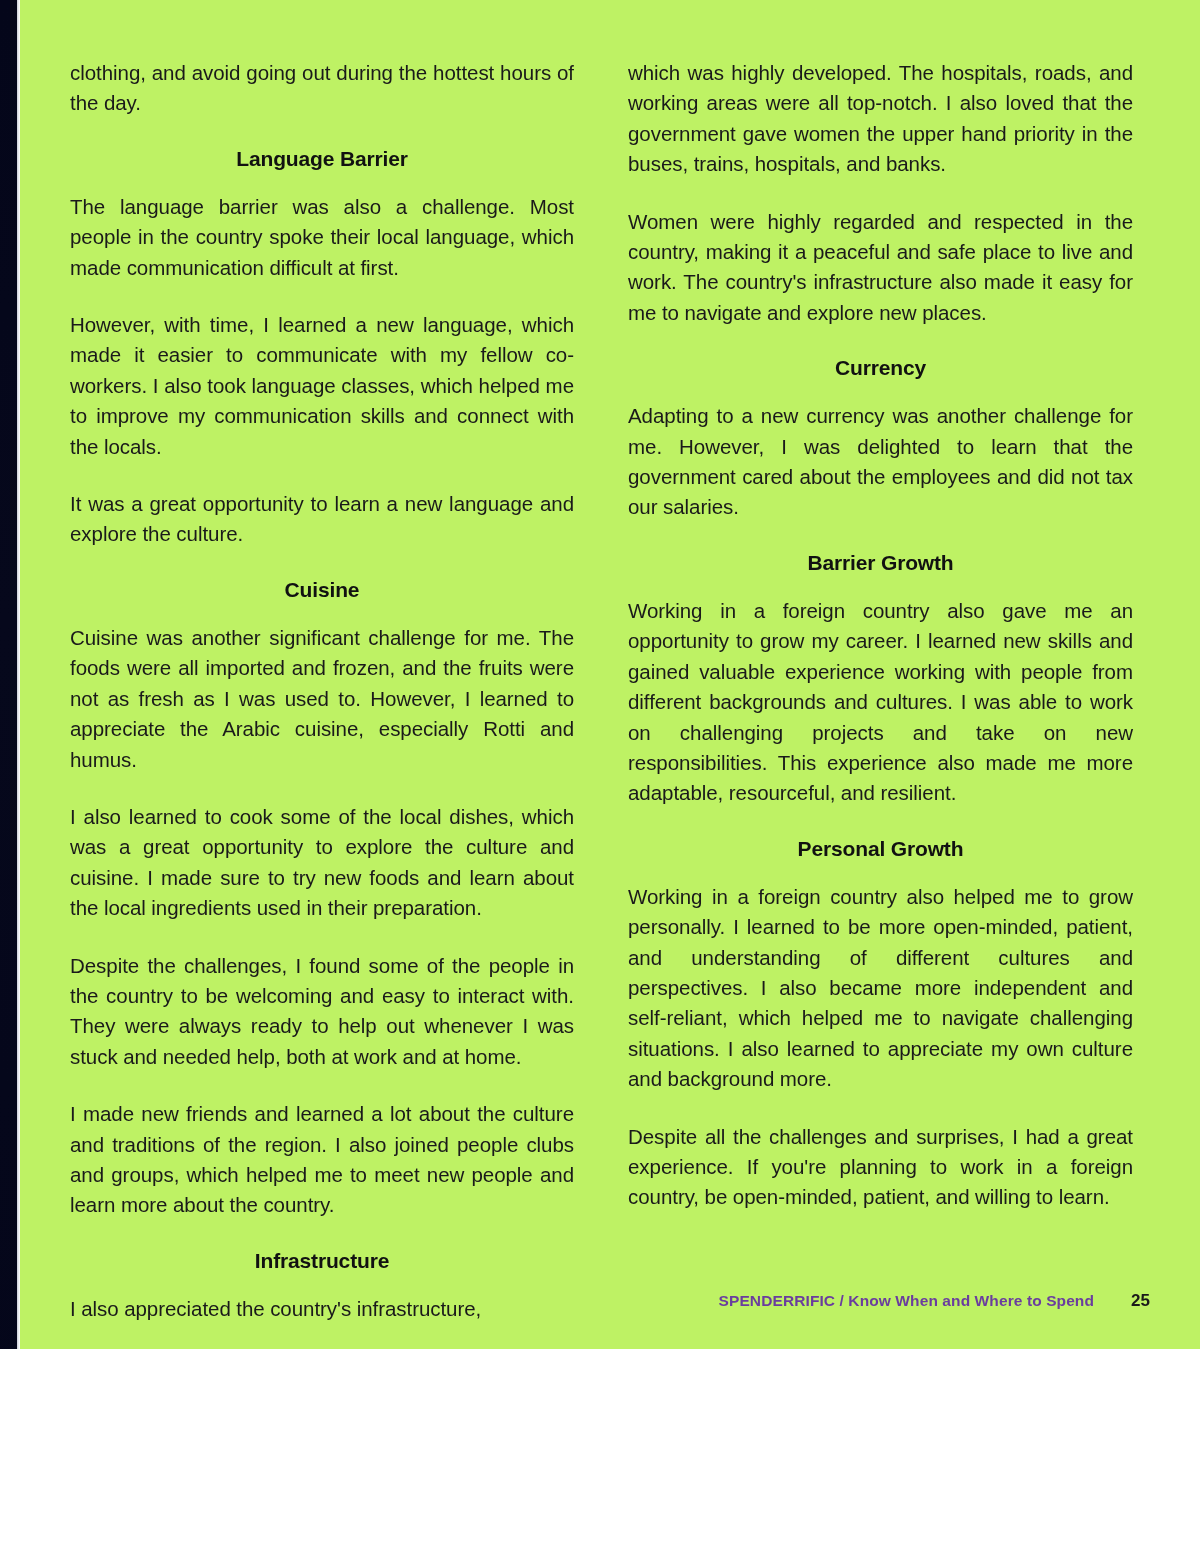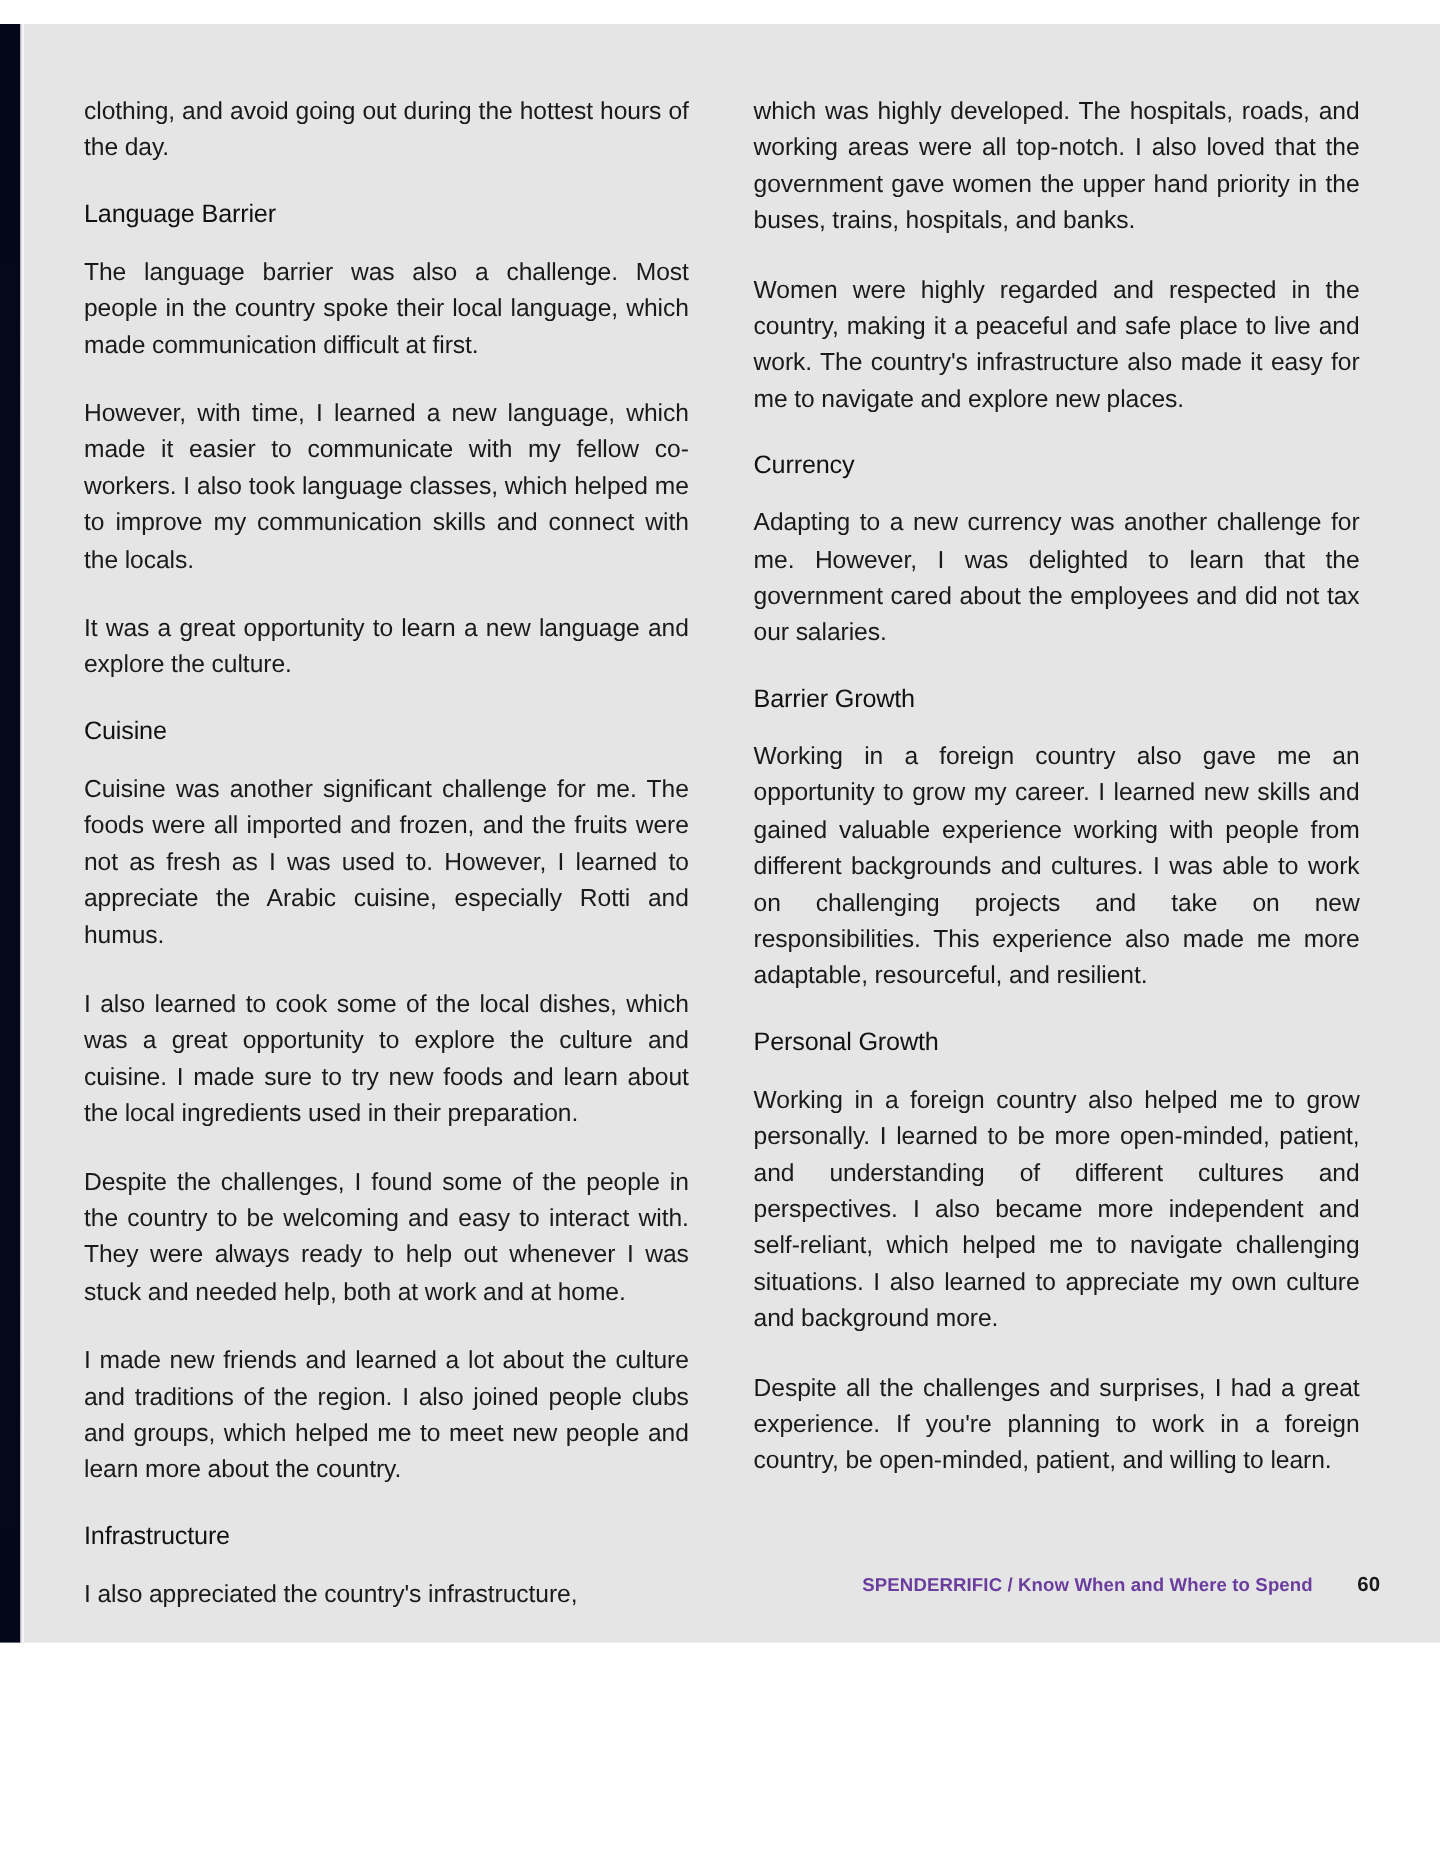--- a/index.html
+++ b/index.html
@@ -8,24 +8,23 @@
     background: #ffffff;
   }
   body {
     font-family: "Liberation Sans", sans-serif;
     -webkit-font-smoothing: antialiased;
   }
   .page {
     position: relative;
     width: 1200px;
     height: 1349px;
-    background: #e5e5e5;
+    background: #bef264;
     overflow: hidden;
     box-sizing: border-box;
-    margin-top: 20px;
   }
   .edge-strip {
     position: absolute;
     left: 0;
     top: 0;
     width: 17px;
     height: 1553px;
     background: linear-gradient(180deg, #04061a 0%, #06081c 40%, #04061a 100%);
   }
   .edge-strip-hairline {
@@ -64,23 +63,24 @@
     word-spacing: -0.1px;
     hyphens: none;
   }
   p.para.last {
     margin-bottom: 0;
   }
   h3.heading {
     margin: 0 0 20px 0;
     font-size: 21px;
     line-height: 26px;
-    font-weight: normal;
+    font-weight: bold;
     color: #111111;
     letter-spacing: -0.15px;
+    text-align: center;
   }
   h3.heading.spaced {
     margin-top: 8px;
   }
   .footer {
     position: absolute;
     left: 70px;
     right: 50px;
     bottom: 30px;
     height: 28px;
@@ -138,16 +138,16 @@
         <p class="para">Working in a foreign country also gave me an opportunity to grow my career. I learned new skills and gained valuable experience working with people from different backgrounds and cultures. I was able to work on challenging projects and take on new responsibilities. This experience also made me more adaptable, resourceful, and resilient.</p>
         <h3 class="heading spaced">Personal Growth</h3>
         <p class="para">Working in a foreign country also helped me to grow personally. I learned to be more open-minded, patient, and understanding of different cultures and perspectives. I also became more independent and self-reliant, which helped me to navigate challenging situations. I also learned to appreciate my own culture and background more.</p>
         <p class="para last">Despite all the challenges and surprises, I had a great experience. If you're planning to work in a foreign country, be open-minded, patient, and willing to learn.</p>
       </div>
 
   </div>
 
   <div class="footer">
     <span class="footer-label">SPENDERRIFIC / Know When and Where to Spend</span>
-    <span class="footer-page">60</span>
+    <span class="footer-page">25</span>
   </div>
 
 </div>
 
 </body></html>

